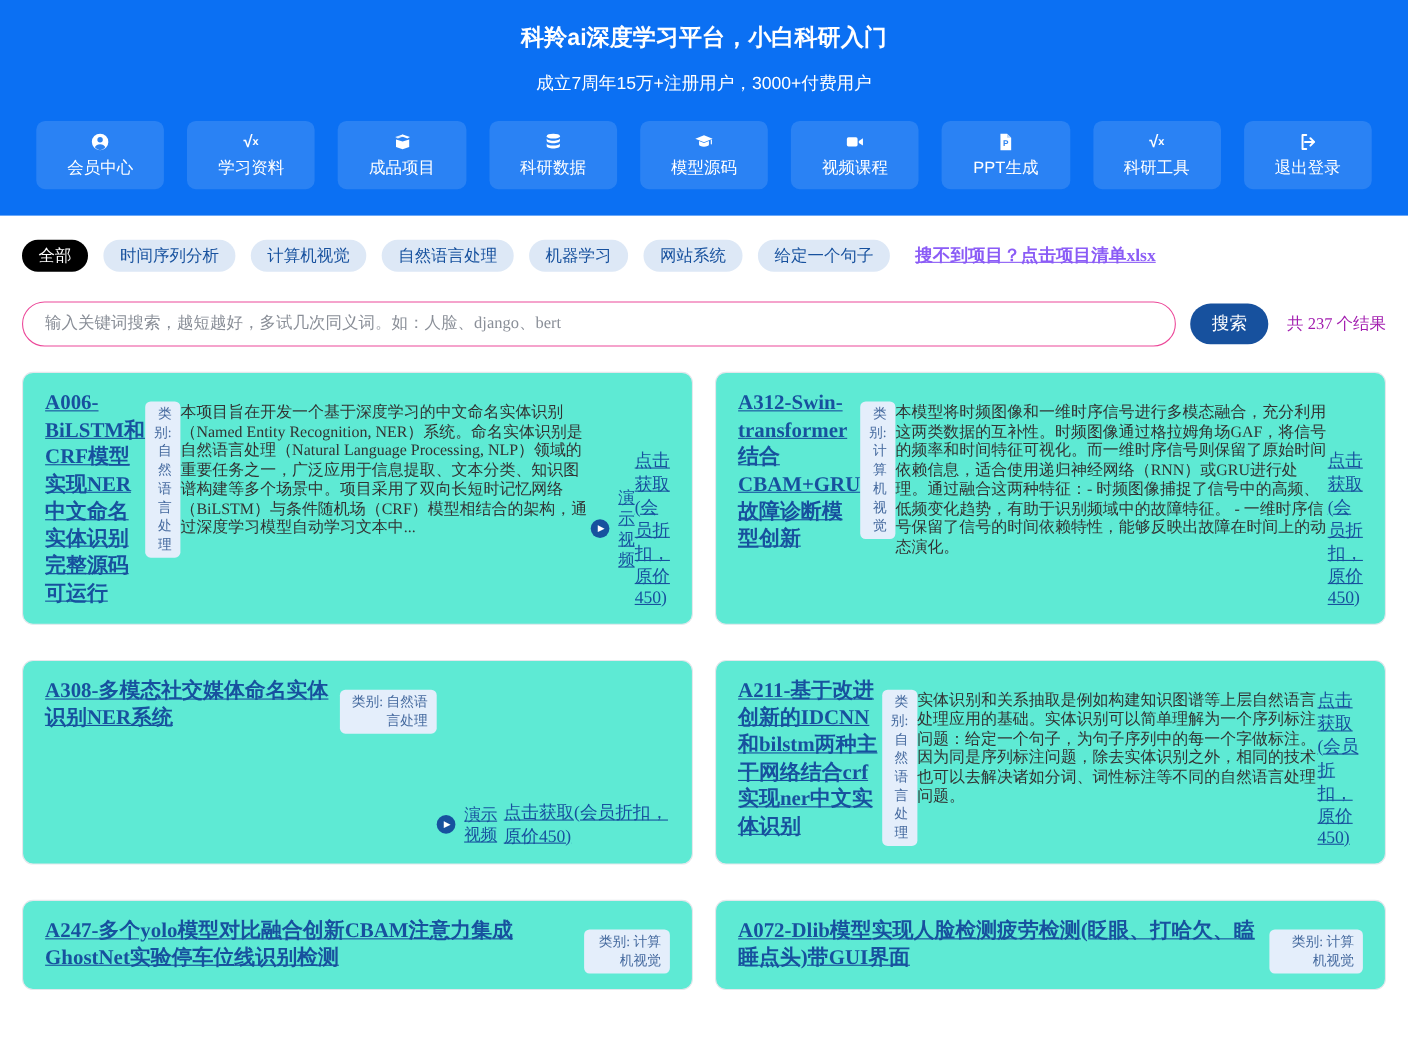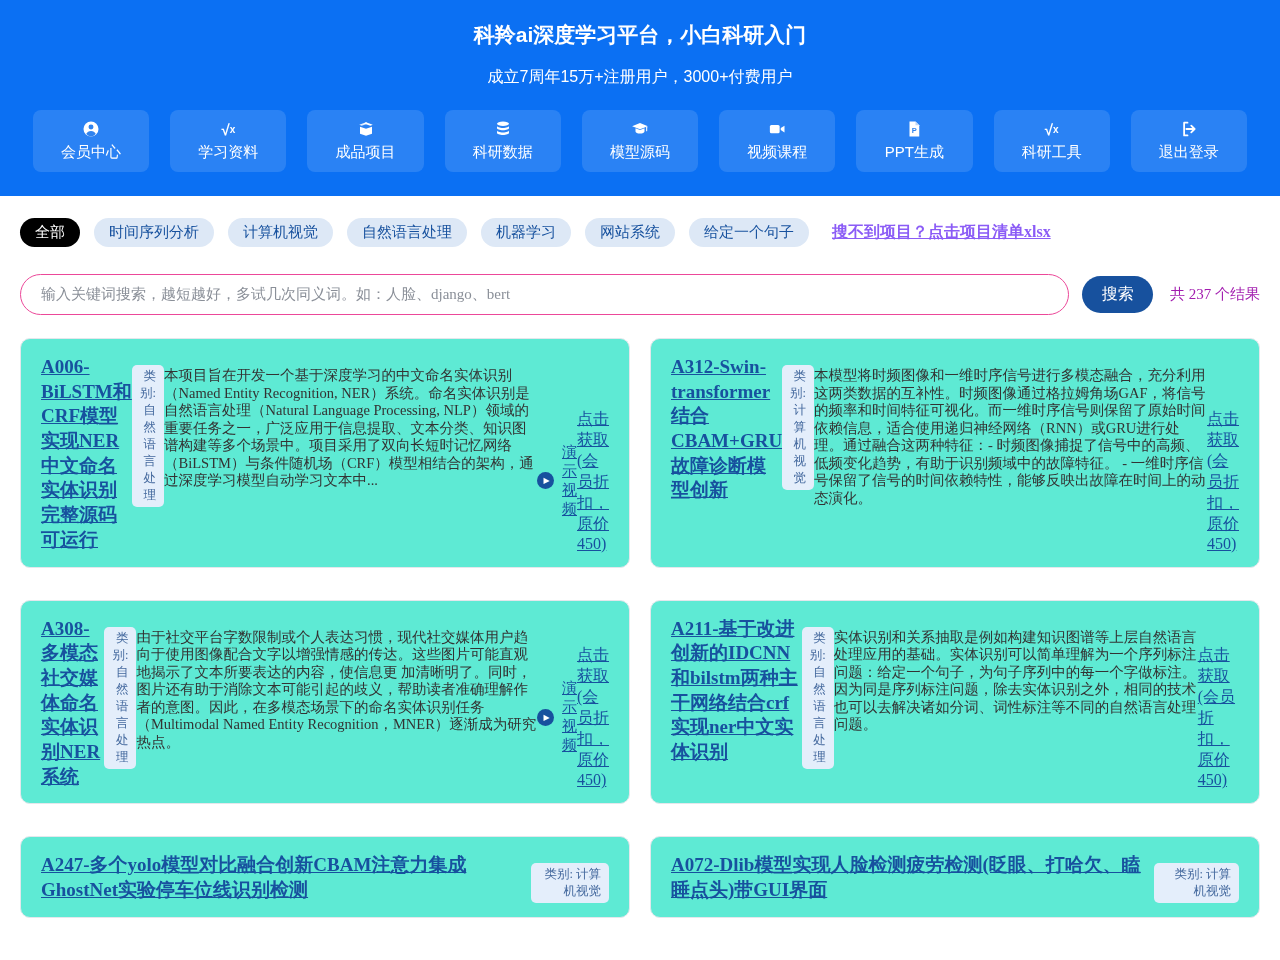--- a/index.html
+++ b/index.html
@@ -214,21 +214,20 @@
       <div class="badge-row"><span class="badge">类别: 计算机视觉</span></div>
       <p class="desc">本模型将时频图像和一维时序信号进行多模态融合，充分利用这两类数据的互补性。时频图像通过格拉姆角场GAF，将信号的频率和时间特征可视化。而一维时序信号则保留了原始时间依赖信息，适合使用递归神经网络（RNN）或GRU进行处理。通过融合这两种特征：- 时频图像捕捉了信号中的高频、低频变化趋势，有助于识别频域中的故障特征。 - 一维时序信号保留了信号的时间依赖特性，能够反映出故障在时间上的动态演化。</p>
       <div class="card-footer">
         <a class="get-link">点击获取(会员折扣，原价450)</a>
       </div>
     </article>
 
     <article class="card">
       <a class="card-title">A308-多模态社交媒体命名实体识别NER系统</a>
       <div class="badge-row"><span class="badge">类别: 自然语言处理</span></div>
-      <p class="desc">由于社交平台字数限制或个人表达习惯，现代社交媒体用户趋向于使用图像配合文字以增强情感的传达。这些图片可能直观地揭示了文本所要表达的内容，使信息更 加清晰明了。同时，图片还有助于消除文本可能引起的歧义，帮助读者准确理解作者的意图。因此，在多模态场景下的命名实体识别任务（Multimodal Named Entity Recognition，MNER）逐渐成为研究热点。</p>
       <div class="card-footer">
         <a class="demo-link">
           <span class="play-icon">▶</span>
           <span class="demo-label">演示视频</span>
         </a>
         <a class="get-link">点击获取(会员折扣，原价450)</a>
       </div>
     </article>
 
     <article class="card">

